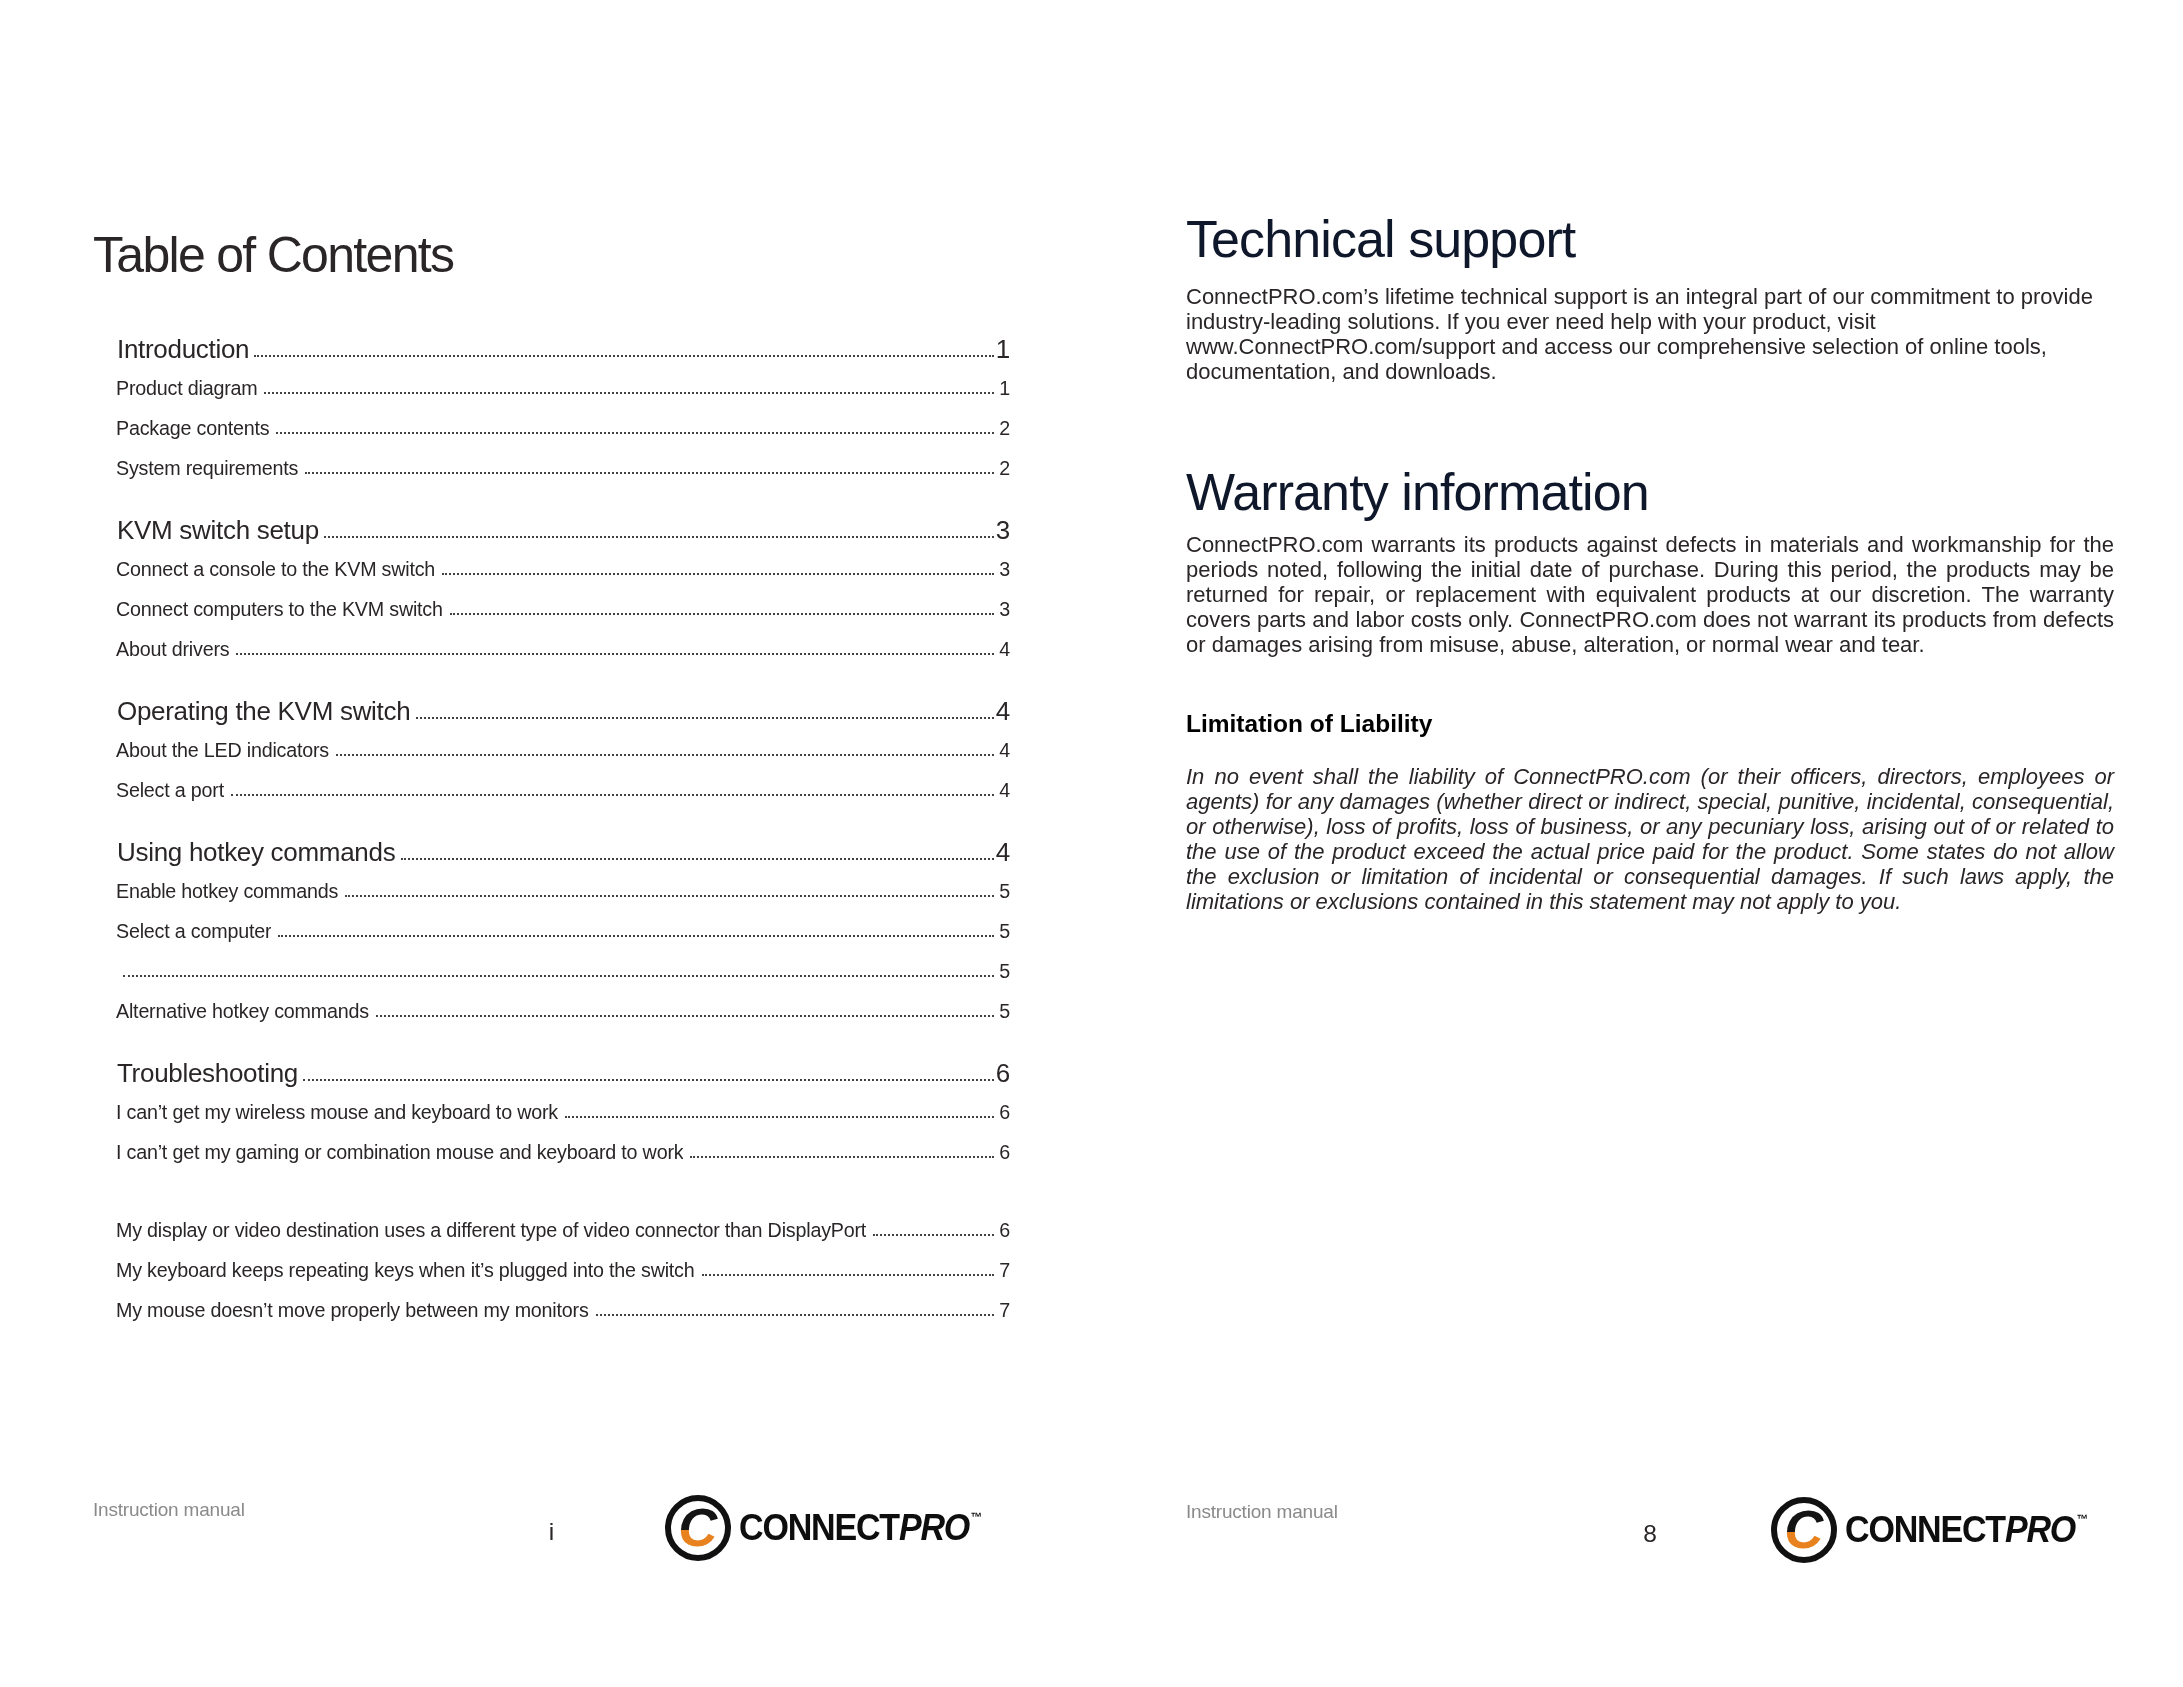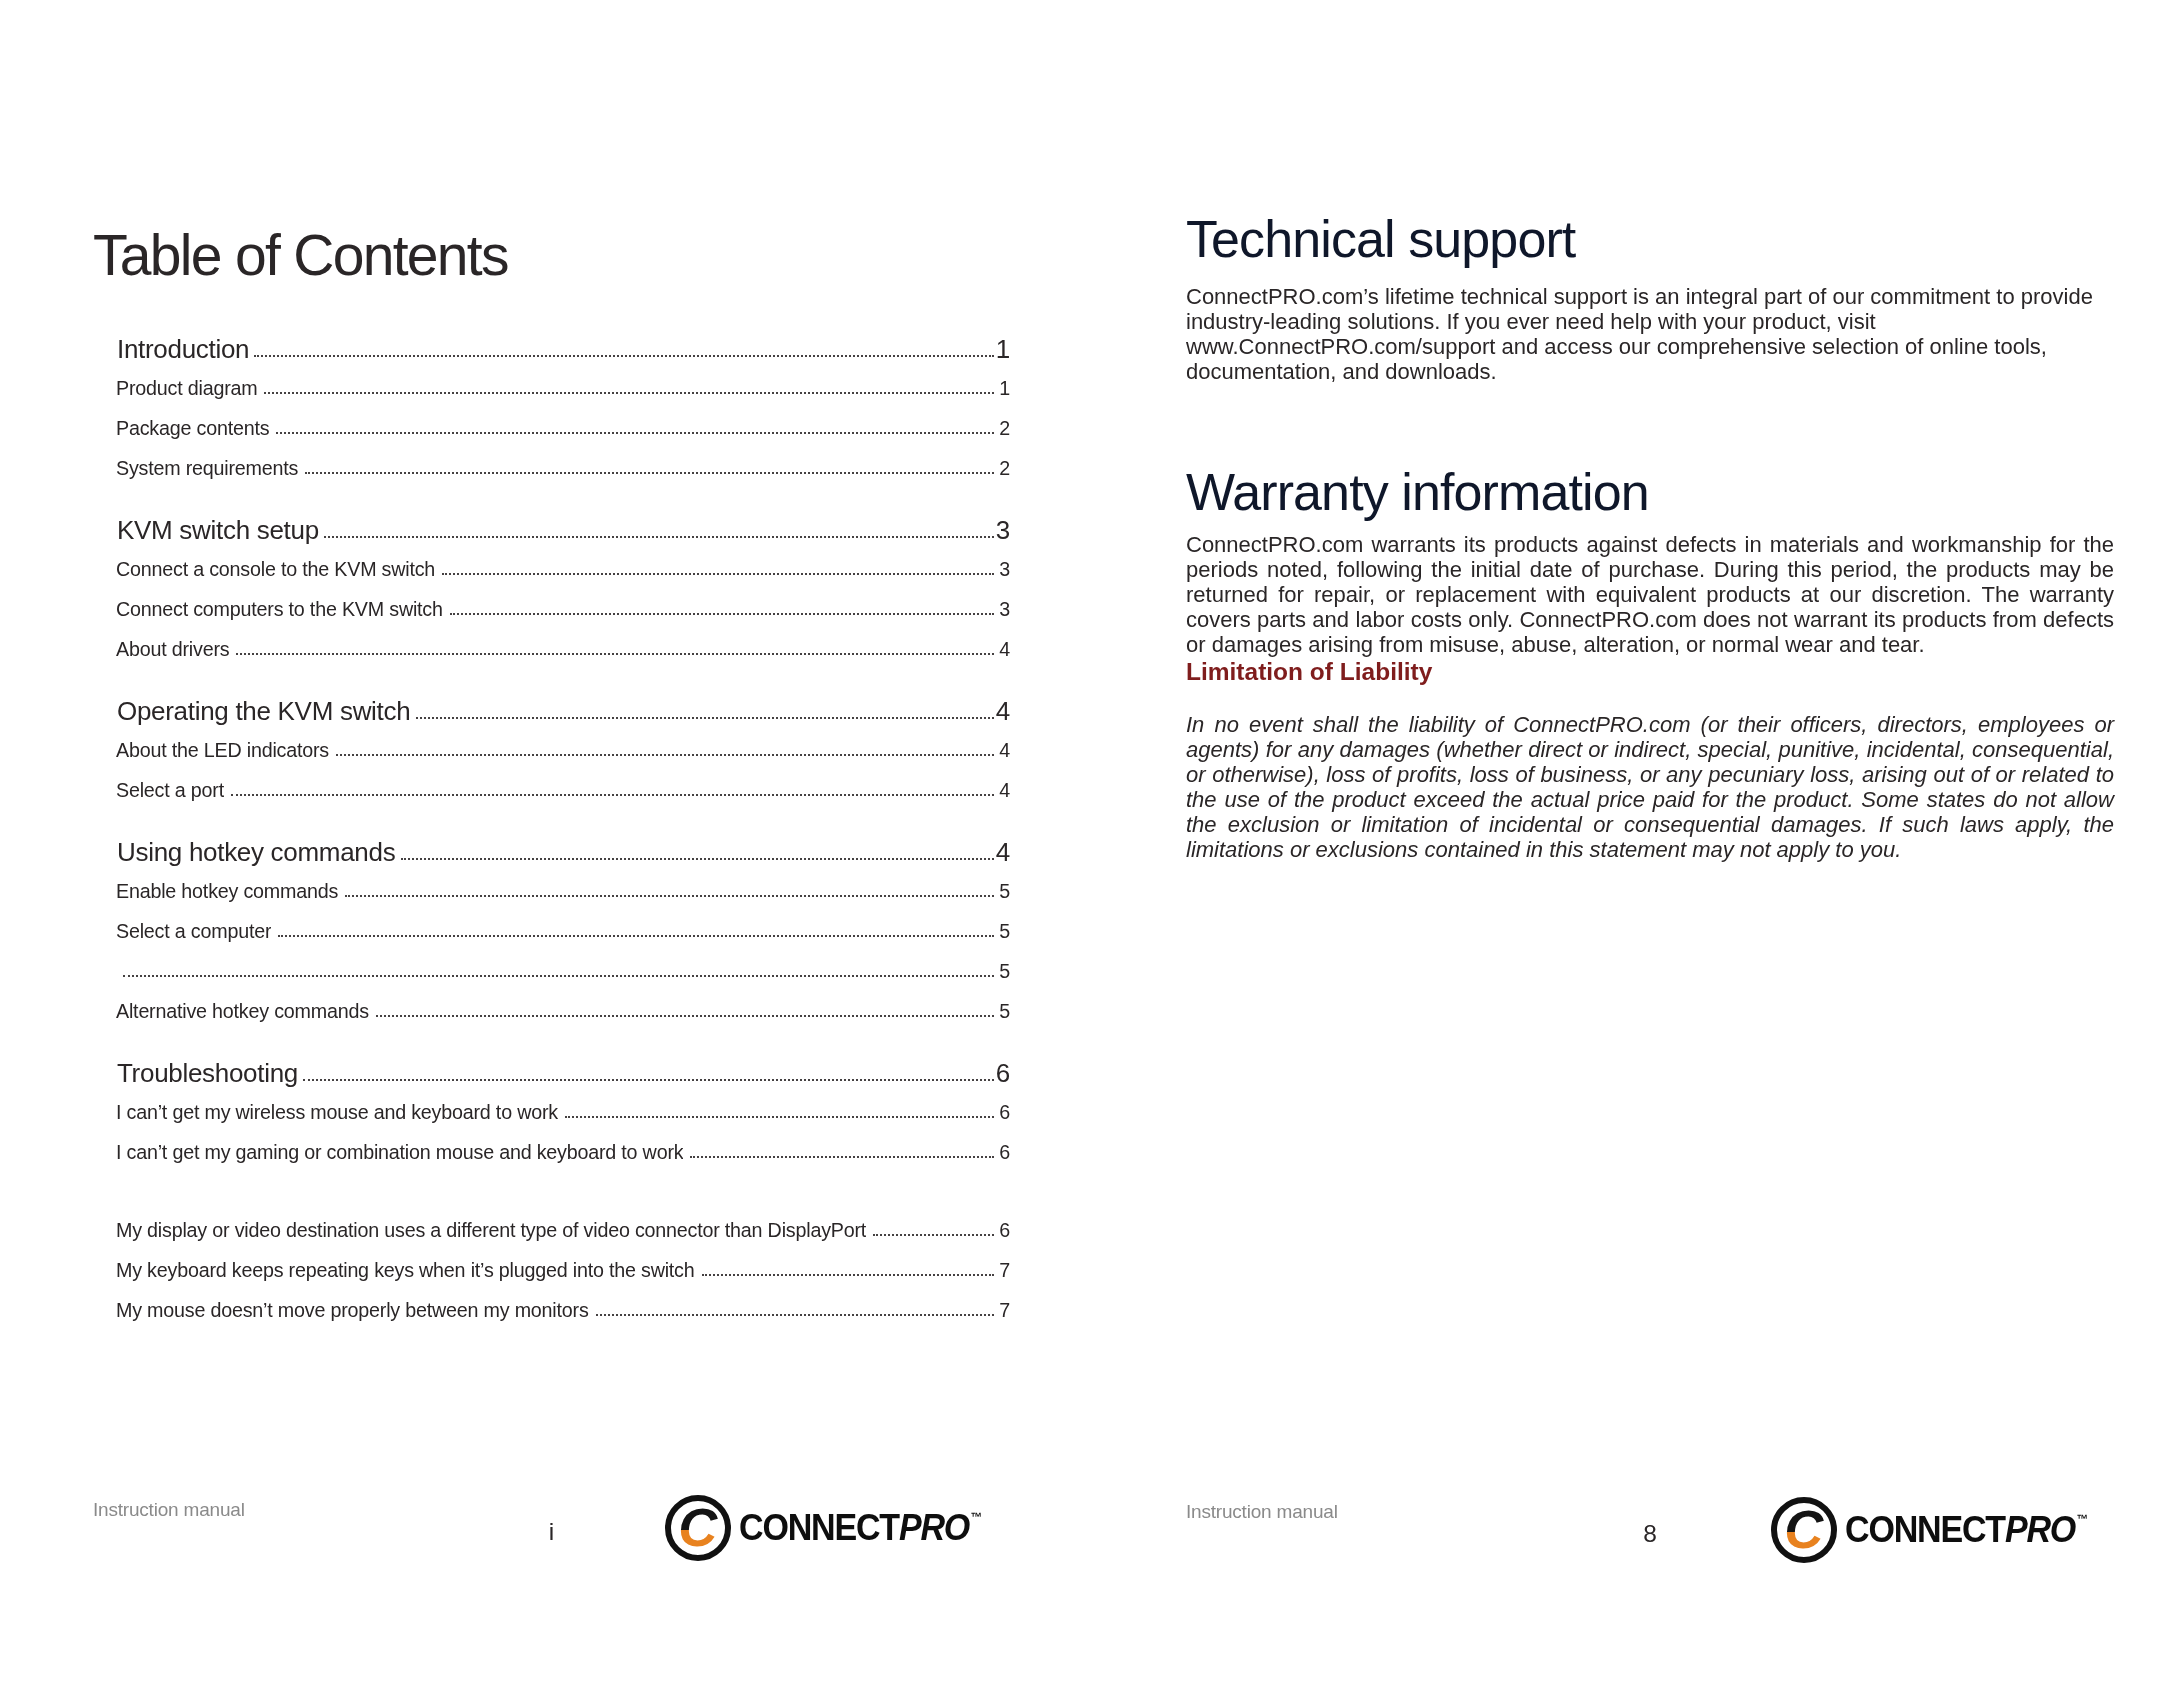--- a/index.html
+++ b/index.html
@@ -8,21 +8,21 @@
     background: #ffffff;
     font-family: "Liberation Sans", "DejaVu Sans", sans-serif;
     color: #2a2627;
     overflow: hidden;
   }
   .sheet { position: relative; width: 2184px; height: 1687px; background: #ffffff; }
 
   
   .left-col { position: absolute; left: 93px; top: 218px; width: 917px; }
   .doc-title {
-    font-size: 57px; line-height: 75px; font-weight: 400;
+    font-size: 50px; line-height: 75px; font-weight: 400;
     letter-spacing: -1.7px; color: #2a2627; white-space: nowrap;
   }
   .toc { margin-top: 37px; }
   .toc-section { margin-top: 23px; }
   .toc-section:first-child { margin-top: 0; }
   .toc-row { display: flex; align-items: baseline; }
   .toc-heading-row { font-size: 26px; line-height: 38px; letter-spacing: -0.3px; margin-left: 24px; }
   .toc-item-row { font-size: 19.7px; line-height: 40px; padding-left: 23px; letter-spacing: -0.2px; }
   .toc-label { white-space: nowrap; flex: 0 1 auto; overflow: hidden; }
   .leader {
@@ -42,21 +42,21 @@
     letter-spacing: -0.9px; color: #0f172a; white-space: nowrap;
   }
   .h1.warranty { margin-top: 80px; }
   .para { font-size: 22px; line-height: 25px; margin: 0; color: #2a2627; }
   .para.tech { margin-top: 17px; }
   .para.warranty-intro { margin-top: 1.7px; }
   .para.justified { text-align: justify; }
   .para.warranty-body { margin-top: 12.2px; }
   .h3 {
     font-size: 24.5px; line-height: 30px; font-weight: 700;
-    color: #7f1d1d;
+    margin-top: 52px; color: #000000;
   }
   .para.liability-body { margin-top: 25px; font-style: italic; }
 
   
   .footer-label {
     position: absolute; font-size: 19px; color: #8a8a8a; letter-spacing: -0.2px;
   }
   .footer-label.left { left: 93px; top: 1499px; }
   .footer-label.right { left: 1186px; top: 1501px; }
   .footer-page {

